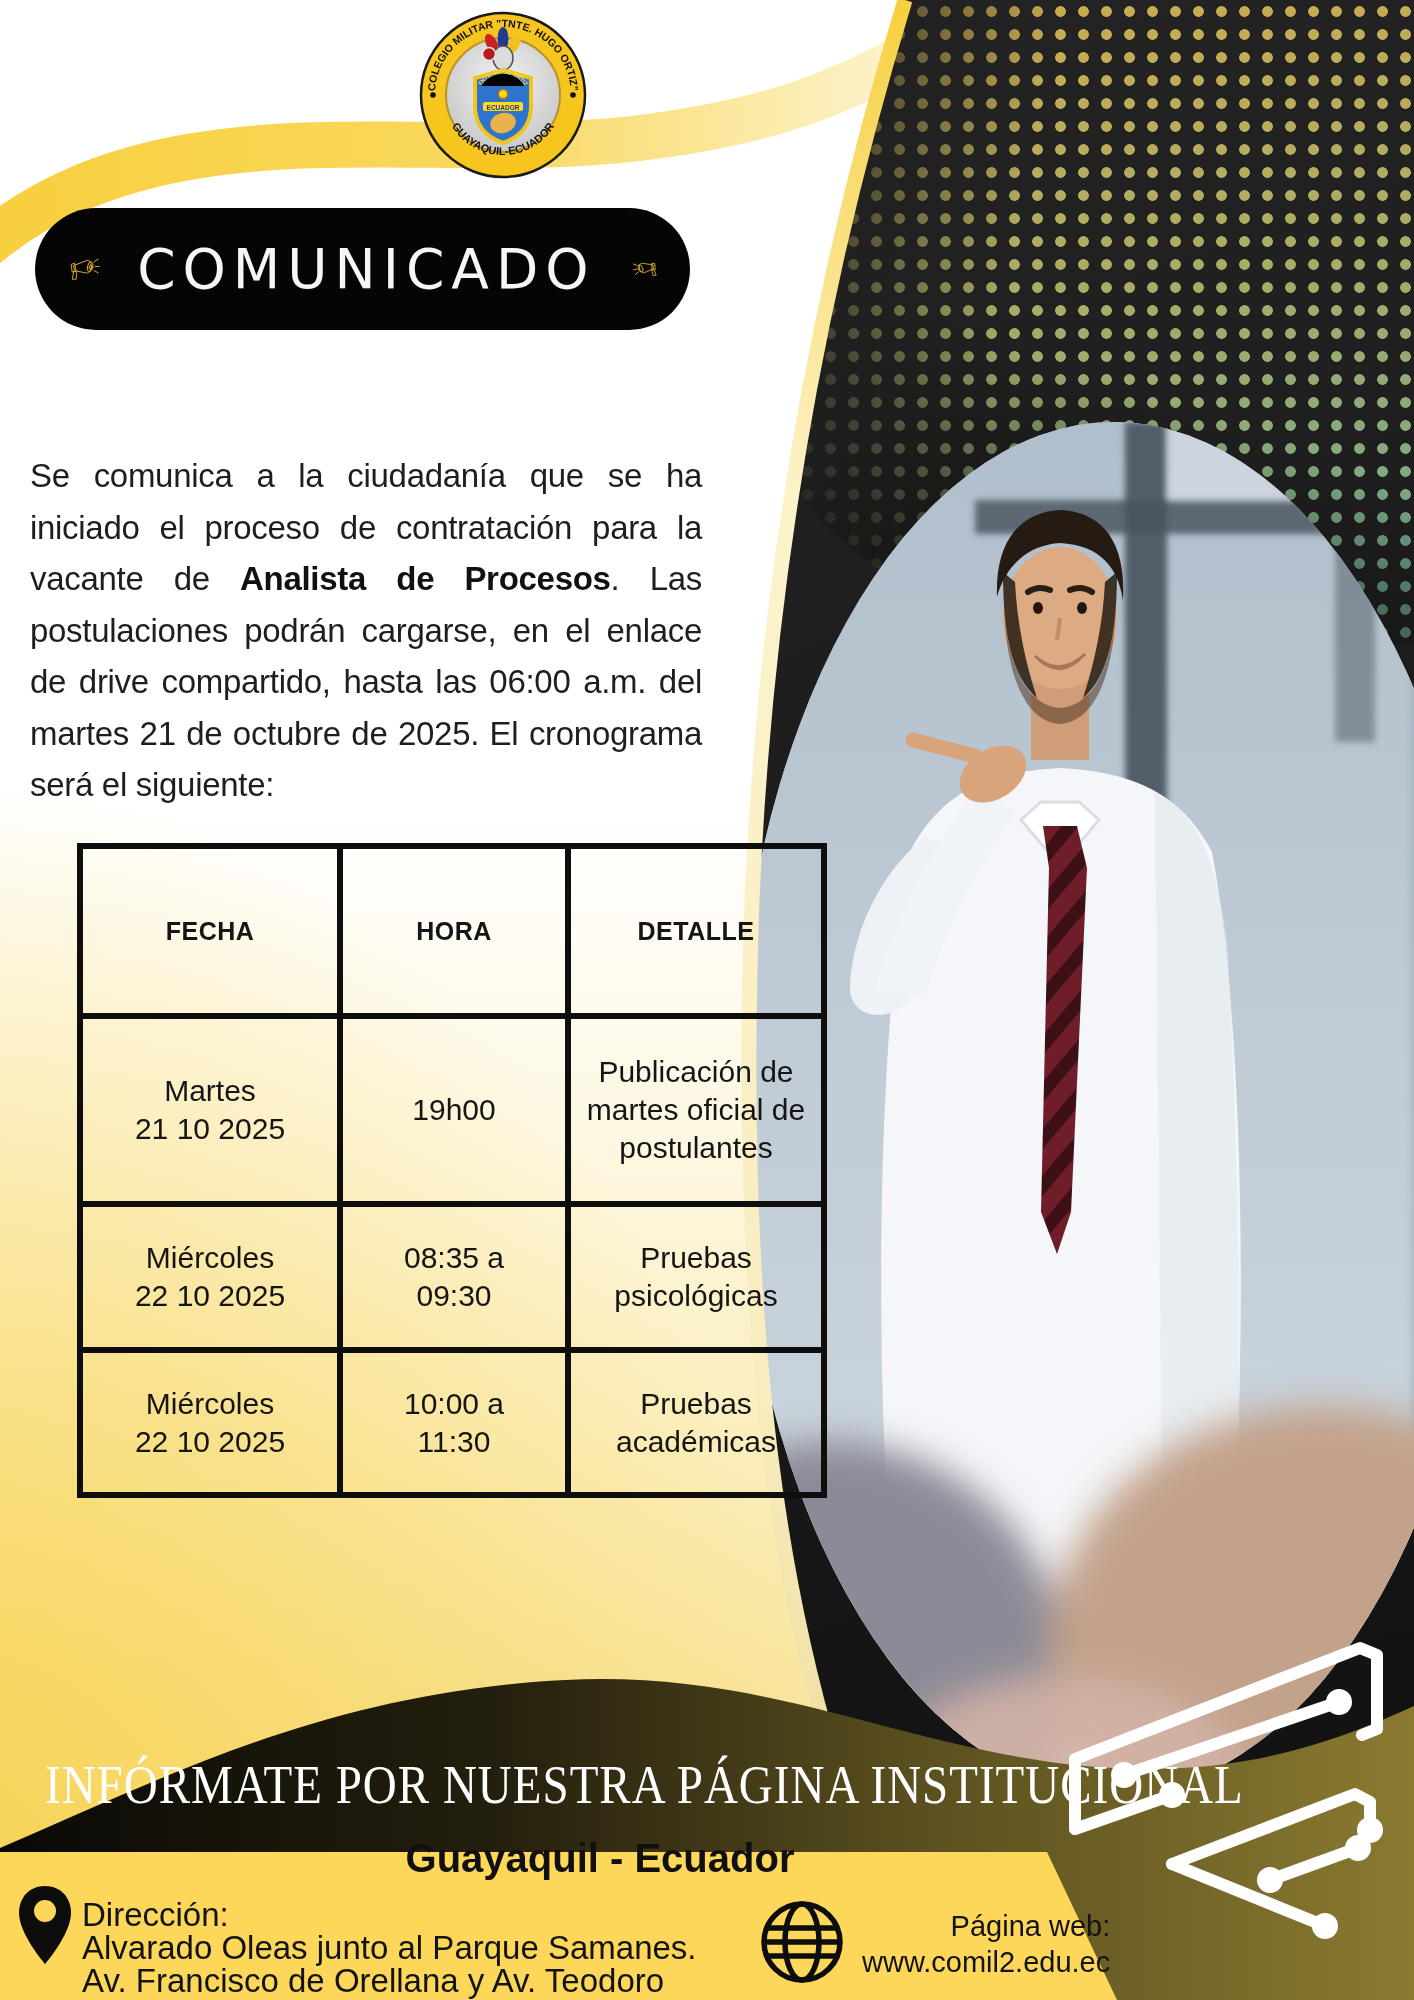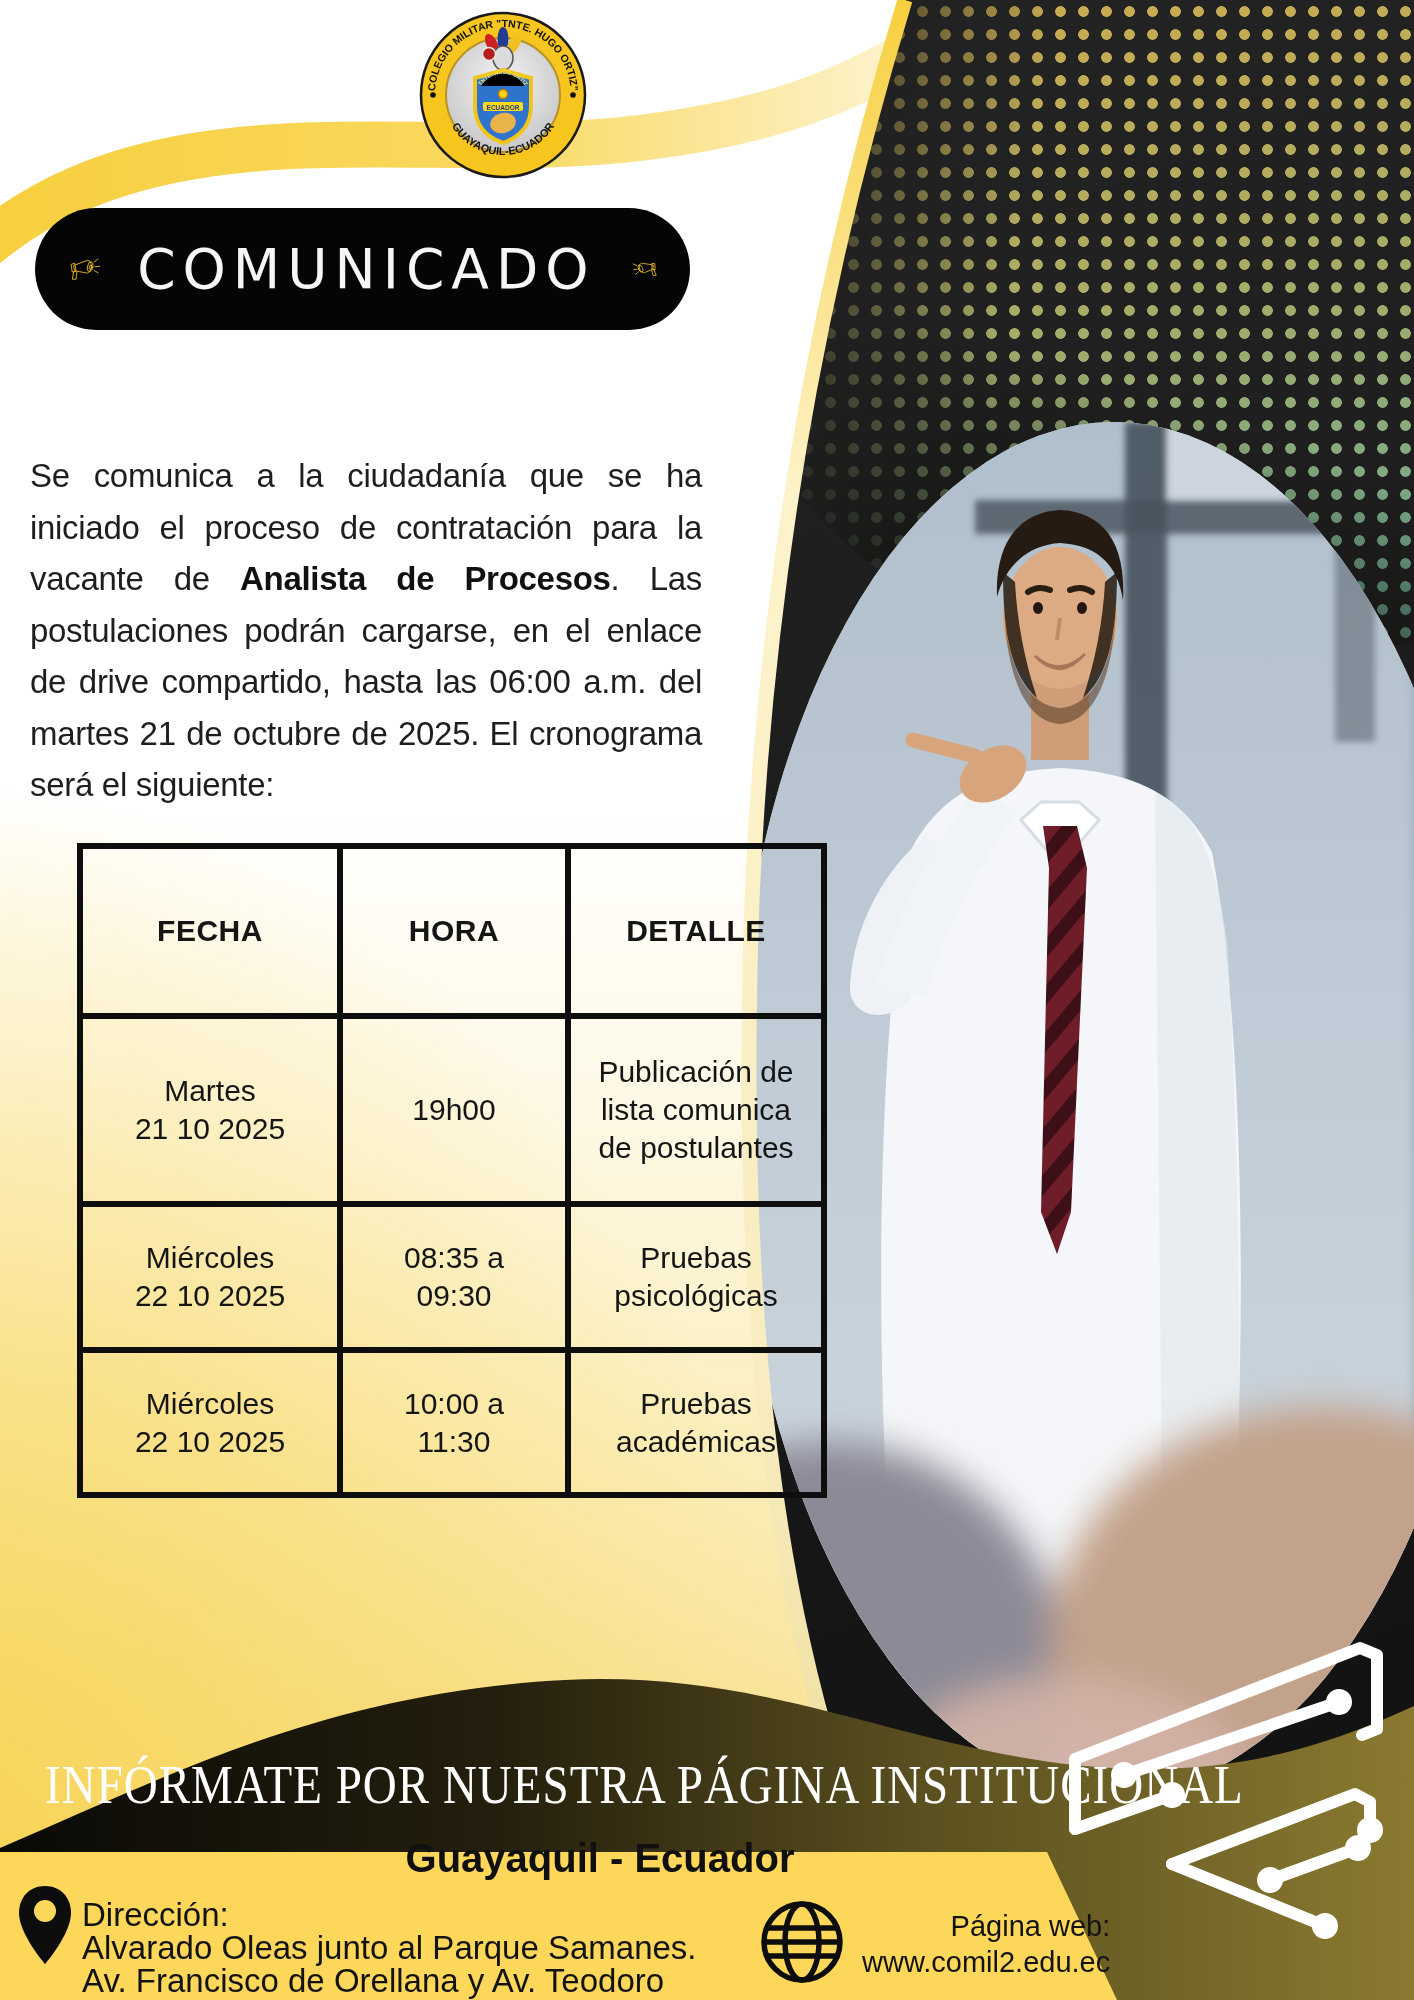--- a/index.html
+++ b/index.html
@@ -30,21 +30,21 @@
     background:
       linear-gradient(100deg,#202020 8%,rgba(32,32,32,0) 40%),
       linear-gradient(200deg,rgba(18,18,16,0) 55%,rgba(18,18,16,.92) 90%);}
   
   #photo{left:735px;top:422px;width:758px;height:1372px;border-radius:50%;
     overflow:hidden;background:#b7c3ce;}
   
   #schedule{left:77px;top:843px;width:744px;border-collapse:collapse;table-layout:fixed;}
   #schedule td,#schedule th{border:6px solid #0e0e0e;text-align:center;vertical-align:middle;
     color:#151515;background:transparent;padding:0 14px;}
-  #schedule th{font-size:30px;letter-spacing:.5px;font-weight:bold;height:170px;}
+  #schedule th{font-size:25px;letter-spacing:.5px;font-weight:bold;height:170px;}
   #schedule td{font-size:30px;font-weight:500;line-height:38px;}
   .cell-line:empty{display:none;}
   
   #heading{left:30px;top:348px;width:668px;text-align:center;color:#111;
     font-size:33px;font-weight:bold;line-height:47px;}
   #heading div{text-decoration:underline;text-decoration-thickness:3px;text-underline-offset:7px;display:inline-block;}
   #bodyText{left:30px;top:450px;width:672px;font-size:33px;line-height:51.5px;
     color:#1e1e1e;text-align:justify;letter-spacing:-.3px;}
   #bodyText b{font-weight:bold;color:#111;}
   
@@ -309,21 +309,21 @@
       <th>DETALLE</th>
     </tr>
     <tr style="height:188px;">
       <td>
             <div class="cell-line">Martes</div>
             <div class="cell-line">21 10 2025</div>
           </td>
       <td>
             <div class="cell-line">19h00</div>
           </td>
-      <td>Publicación de lista comunica de postulantes</td>
+      <td>Publicación de martes oficial de postulantes</td>
     </tr>
     <tr style="height:146px;">
       <td>
             <div class="cell-line">Miércoles</div>
             <div class="cell-line">22 10 2025</div>
           </td>
       <td>
             <div class="cell-line">08:35 a</div>
             <div class="cell-line">09:30</div>
           </td>

